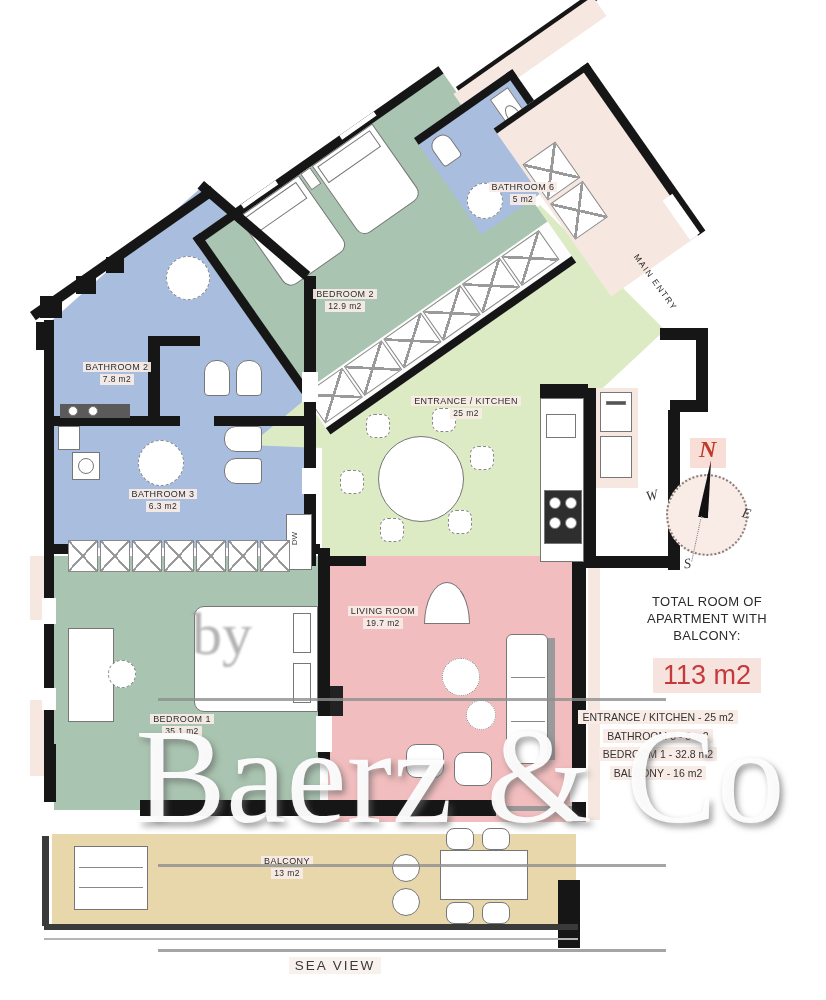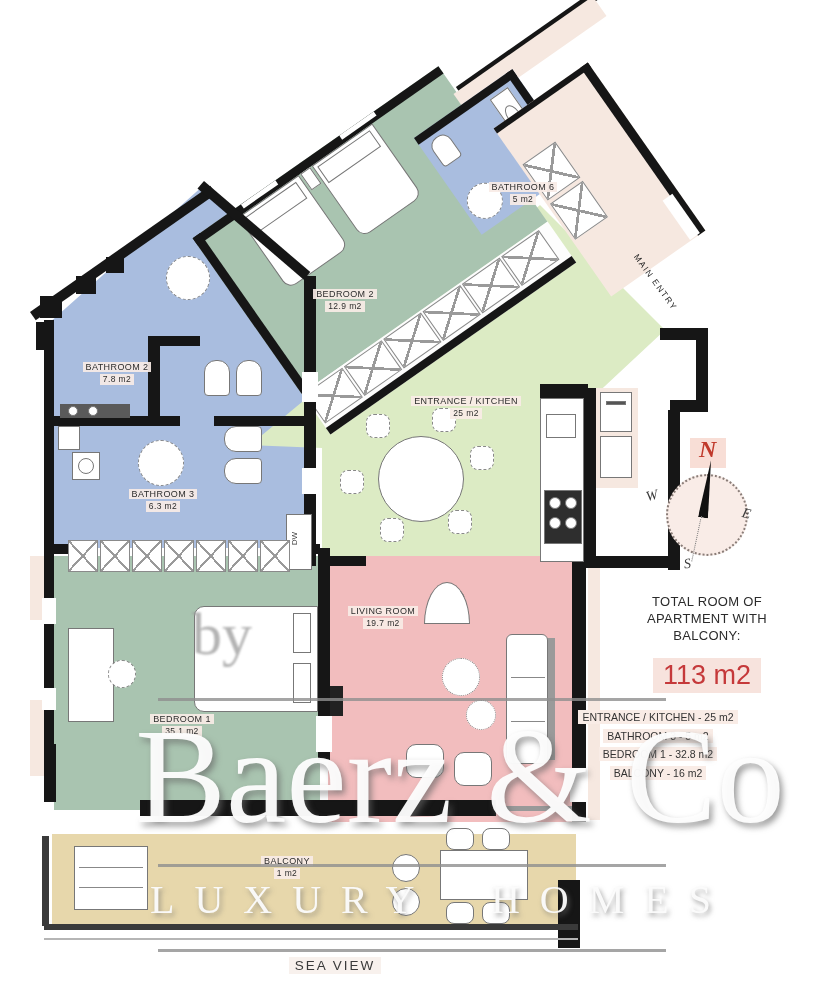--- a/index.html
+++ b/index.html
@@ -231,21 +231,21 @@
   <div class="rlabel" style="left:333px;top:606px;width:100px;">
     <span>LIVING ROOM</span><br>
     <span class="ar">19.7 m2</span>
   </div>
   <div class="rlabel" style="left:132px;top:714px;width:100px;">
     <span>BEDROOM 1</span><br>
     <span class="ar">35.1 m2</span>
   </div>
   <div class="rlabel" style="left:237px;top:856px;width:100px;">
     <span>BALCONY</span><br>
-    <span class="ar">1 m2</span>
+    <span class="ar">13 m2</span>
   </div>
 
   <div class="abs" style="left:640px;top:252px;font-size:8.5px;letter-spacing:1.5px;color:#222;transform:rotate(54deg);transform-origin:left top;z-index:4;white-space:nowrap;">MAIN ENTRY</div>
   <div class="abs" style="left:288px;top:534px;font-size:8px;color:#333;transform:rotate(-90deg);z-index:4;">DW</div>
   <div class="abs" style="left:260px;top:956px;width:150px;text-align:center;z-index:4;">
     <span style="font-size:13.5px;letter-spacing:2px;color:#3a3a3a;background:rgba(246,238,232,.8);padding:1px 6px;">SEA VIEW</span>
   </div>
 
   <div class="abs crc" style="left:666px;top:474px;width:78px;height:78px;background:#f9ece7;border:2px dotted #8a7d78;z-index:4;"></div>
   <div class="abs" style="left:702px;top:460px;width:10px;height:58px;background:#111;clip-path:polygon(50% 0,100% 100%,0 100%);transform:rotate(8deg);z-index:4;"></div>
@@ -265,17 +265,15 @@
     <div class="panel-item"><span>BATHROOM 3 - 5 m2</span></div>
     <div class="panel-item"><span>BEDROOM 1 - 32.8 m2</span></div>
     <div class="panel-item"><span>BALCONY - 16 m2</span></div>
   </div>
 
   <div class="wm serif" style="left:192px;top:600px;font-size:60px;color:#9a9a9a;opacity:.75;filter:blur(1.2px);">by</div>
   <div class="wm-line" style="left:158px;top:698px;width:508px;"></div>
   <div class="wm serif" style="left:130px;top:700px;width:660px;text-align:center;font-size:136px;line-height:152px;white-space:nowrap;
               color:rgba(253,253,253,.96);text-shadow:3px 4px 6px rgba(100,100,100,.65);">Baerz &amp; Co</div>
   <div class="wm-line" style="left:158px;top:864px;width:508px;"></div>
-  <div class="wm serif" style="left:150px;top:876px;width:520px;text-align:center;font-size:40px;letter-spacing:20px;word-spacing:28px;white-space:nowrap;
-              color:rgba(251,251,251,.96);text-shadow:2px 3px 5px rgba(110,110,110,.6);">LUXURY HOMES</div>
   <div class="wm-line" style="left:158px;top:949px;width:508px;"></div>
 
 </div>
 
 </body></html>

